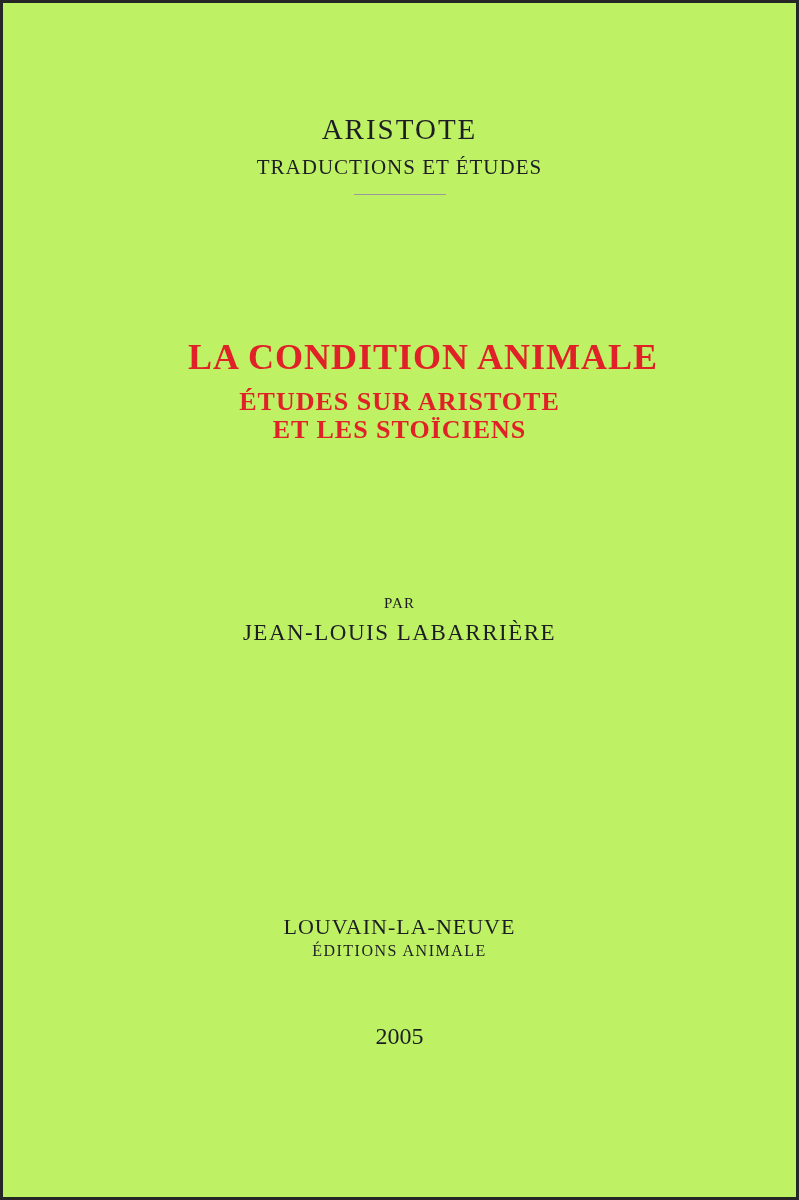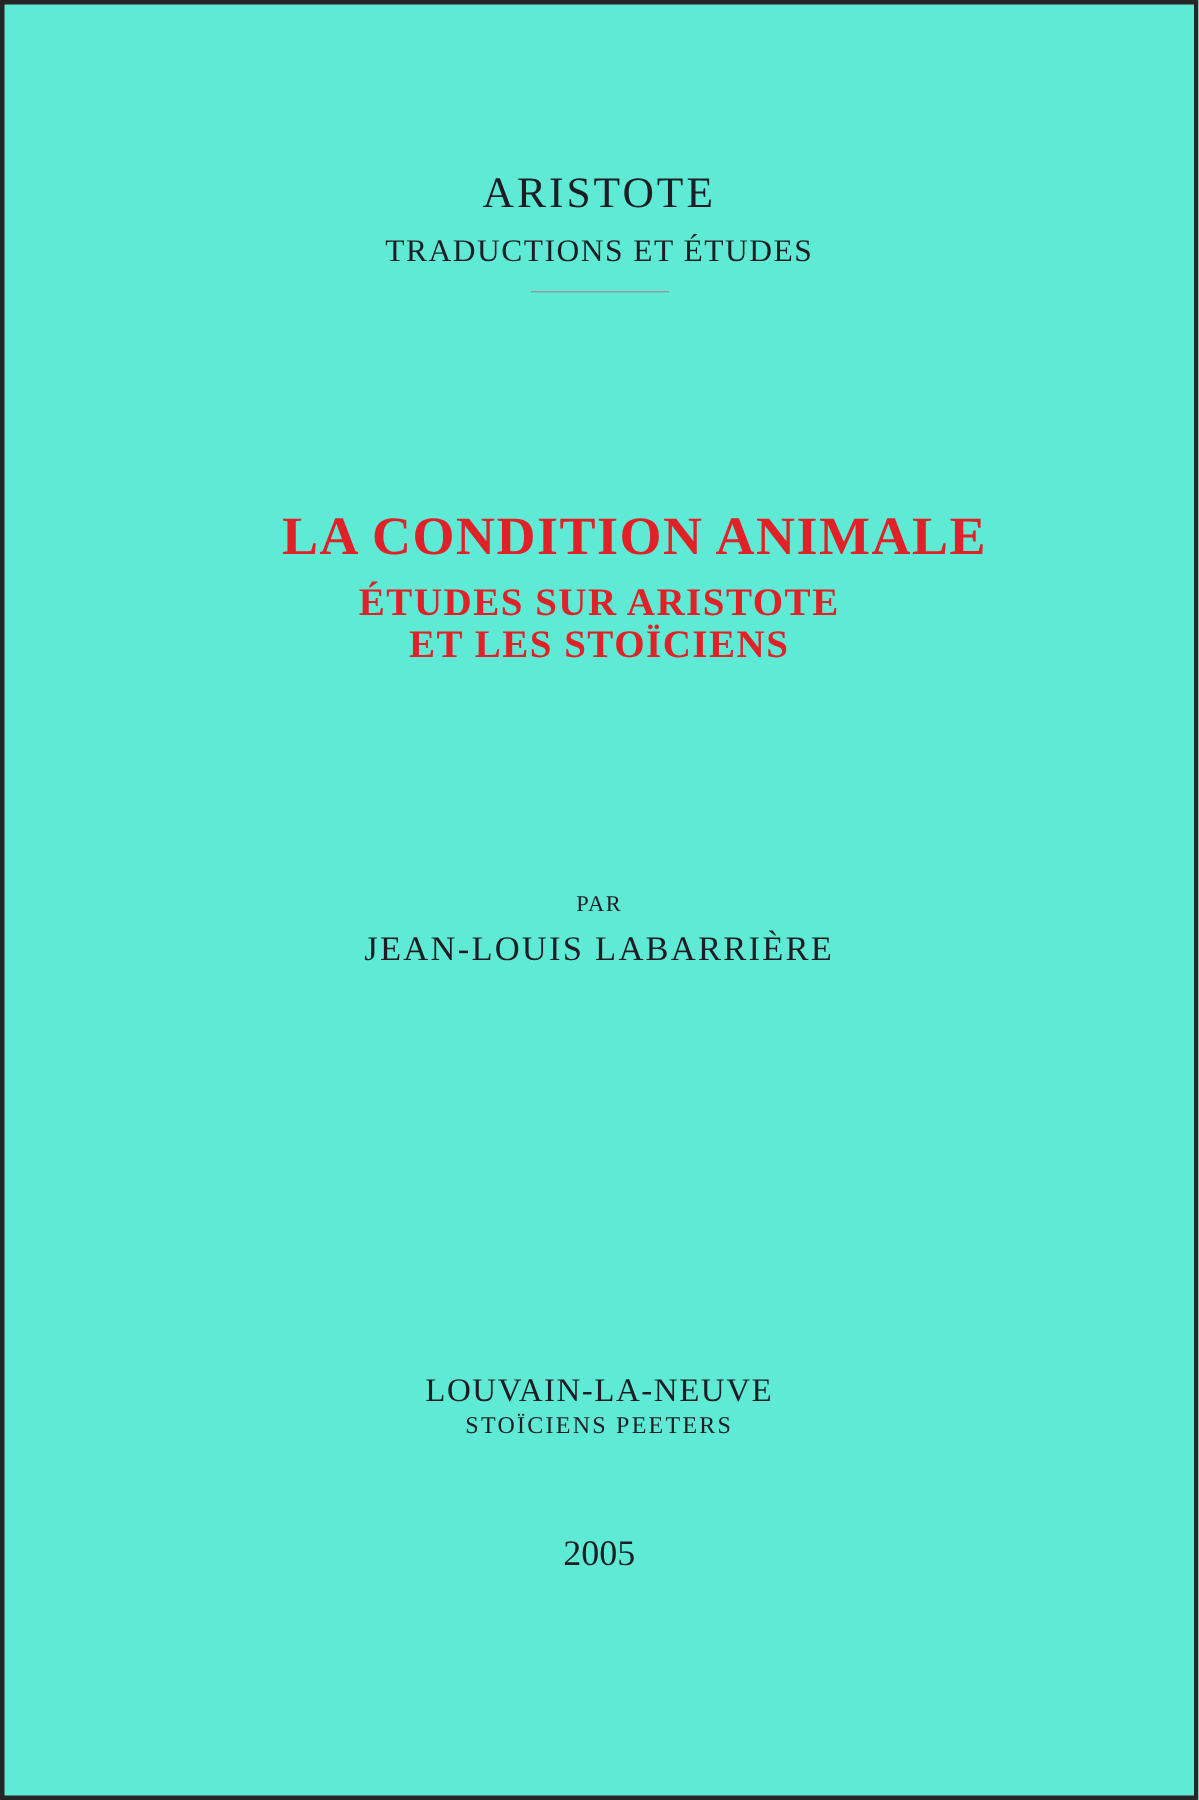--- a/index.html
+++ b/index.html
@@ -5,21 +5,21 @@
   html, body {
     margin: 0;
     padding: 0;
     background: #ffffff;
   }
   .page {
     position: relative;
     width: 799px;
     height: 1200px;
     box-sizing: border-box;
-    background: #5eead4;
+    background: #bef264;
     border: 3px solid #262626;
     font-family: "Liberation Serif", "DejaVu Serif", serif;
     color: #1d1d24;
     overflow: hidden;
   }
   .centered {
     position: absolute;
     left: 0;
     right: 0;
     text-align: center;
@@ -102,17 +102,17 @@
     <div>ÉTUDES SUR ARISTOTE</div>
     <div>ET LES STOÏCIENS</div>
   </div>
 
   <div class="centered author-by">PAR</div>
 
   <div class="centered author-name">JEAN-LOUIS LABARRIÈRE</div>
 
   <div class="centered imprint-place">LOUVAIN-LA-NEUVE</div>
 
-  <div class="centered imprint-publisher">STOÏCIENS PEETERS</div>
+  <div class="centered imprint-publisher">ÉDITIONS ANIMALE</div>
 
   <div class="centered imprint-year">2005</div>
 
 </div>
 
 </body></html>

